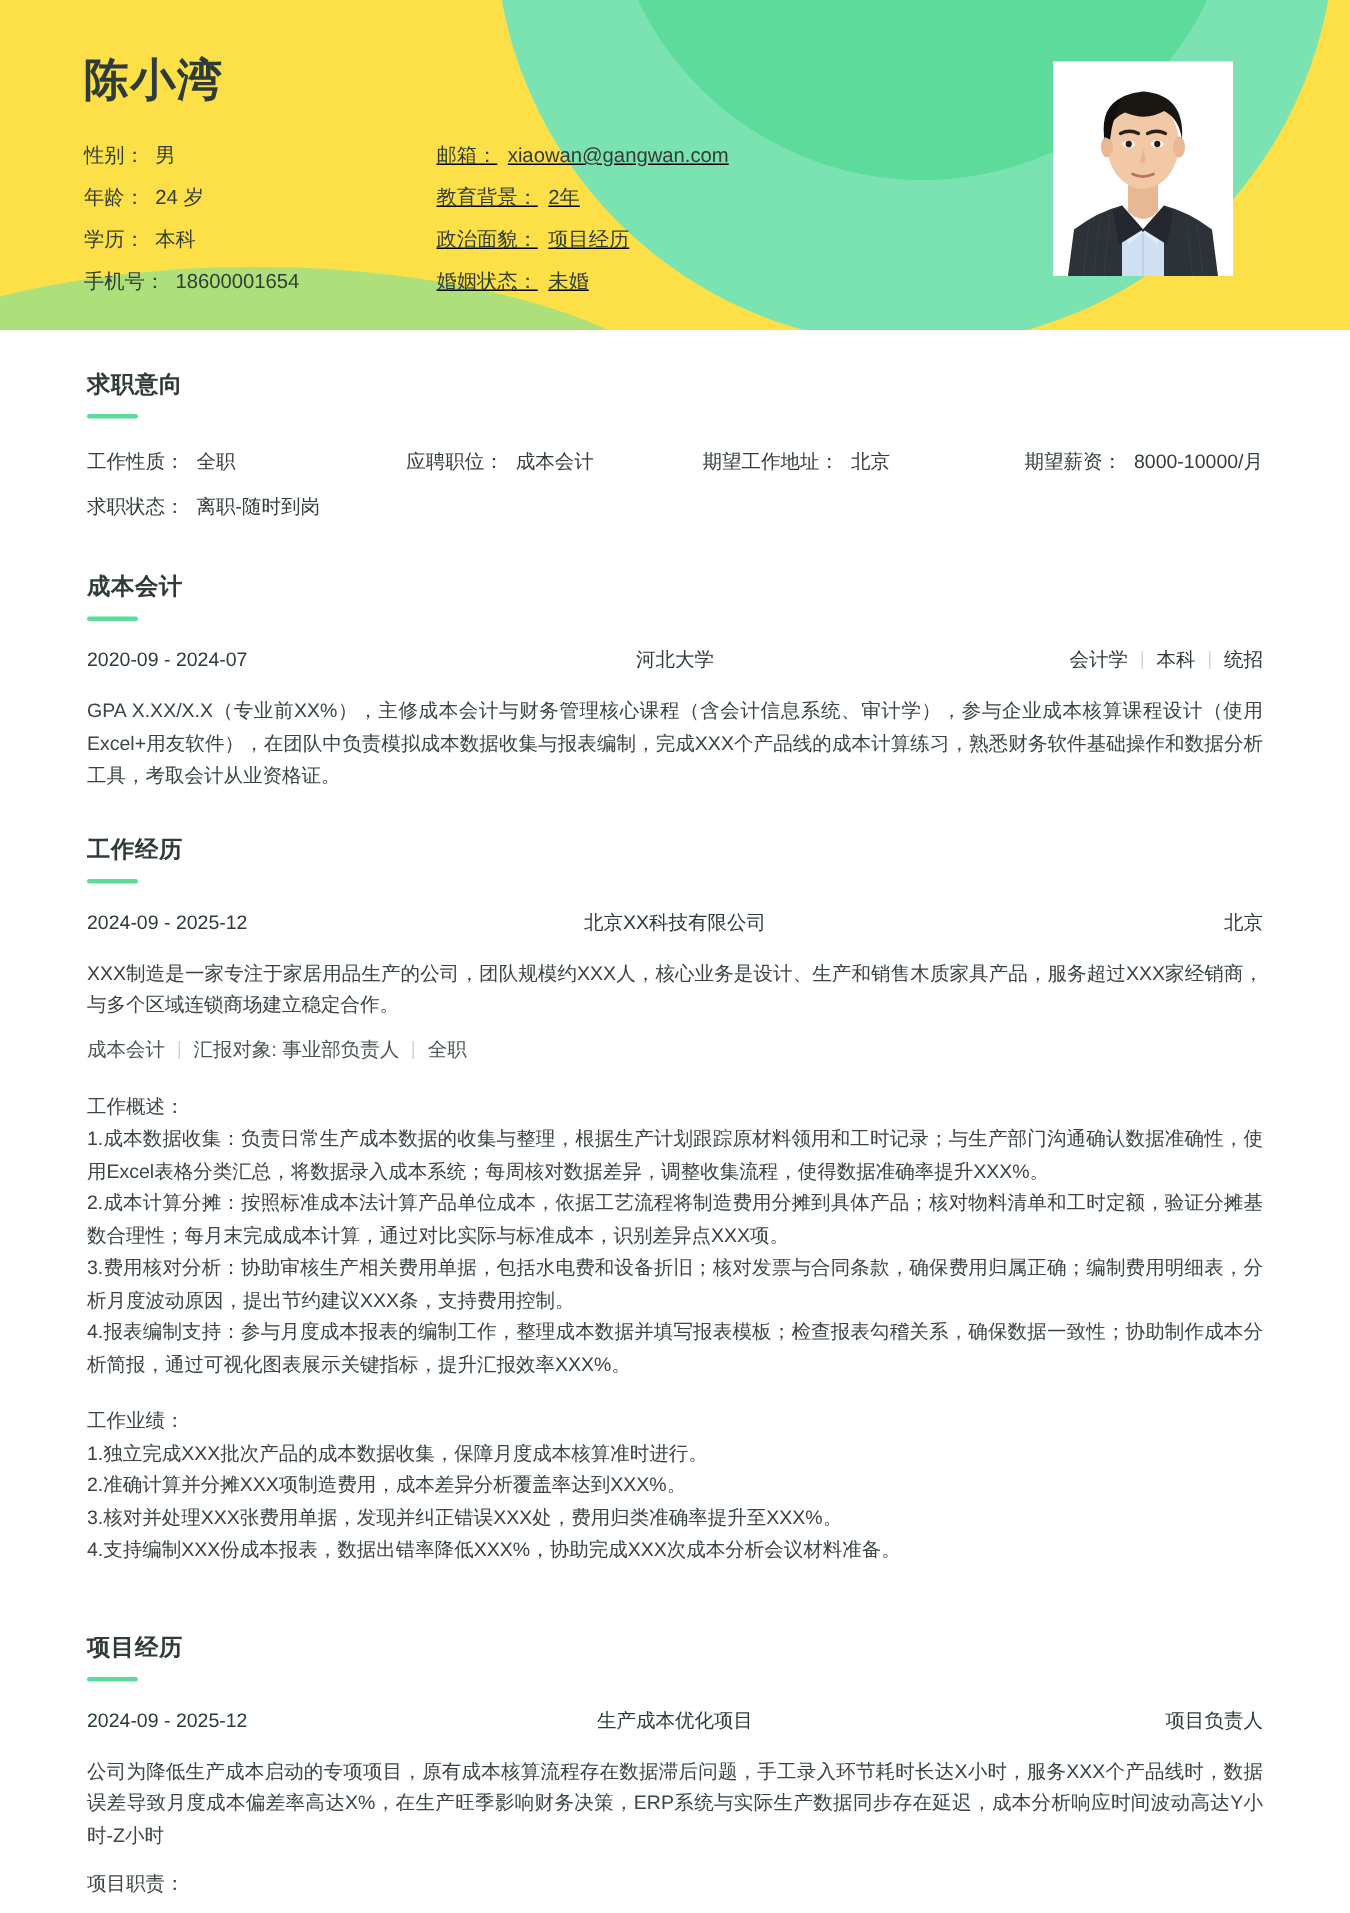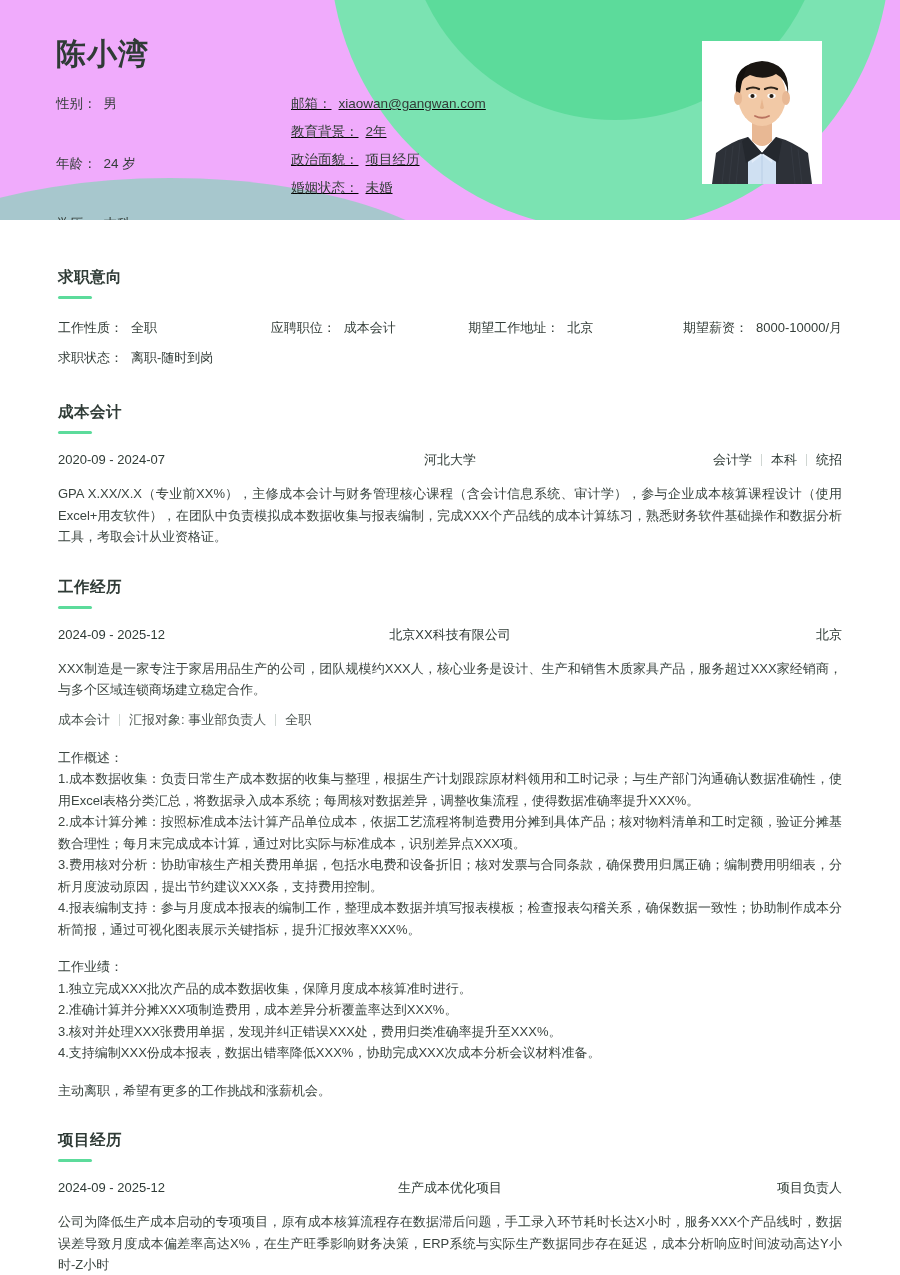--- a/index.html
+++ b/index.html
@@ -16,21 +16,21 @@
     min-height: 1275px;
     background: #ffffff;
     overflow: hidden;
   }
 
   
   .header {
     position: relative;
     width: 900px;
     height: 220px;
-    background: #f0abfc;
+    background: #fde047;
     overflow: hidden;
   }
   .header-deco {
     position: absolute;
     pointer-events: none;
   }
   
   .deco-ring-outer {
     left: 330px;
     top: -330px;
@@ -69,21 +69,21 @@
     letter-spacing: 1px;
     line-height: 40px;
     margin-bottom: 16px;
   }
 
   .meta-grid {
     display: flex;
     width: 600px;
   }
   .meta-col { display: flex; flex-direction: column; }
-  .meta-col.col1 { width: 235px; gap: 32px; }
+  .meta-col.col1 { width: 235px; }
   .meta-col.col2 { width: 340px; text-decoration: underline; }
   .meta-row {
     display: flex;
     align-items: baseline;
     height: 28px;
     font-size: 13.5px;
     color: #333d38;
     line-height: 28px;
   }
   .meta-label { white-space: nowrap; }
@@ -98,21 +98,21 @@
     height: 143px;
     background: #ffffff;
     overflow: hidden;
   }
   .photo svg { display: block; }
 
   
   .body-wrap { padding: 0 58px; }
 
   .section { padding-top: 28px; }
-  .section:first-child { padding-top: 26px; margin-top: 20px; }
+  .section:first-child { padding-top: 26px; }
 
   .sec-title {
     font-size: 15.5px;
     font-weight: bold;
     color: #2f3b36;
     letter-spacing: .5px;
     line-height: 22px;
   }
   .sec-rule {
     width: 34px;
@@ -372,21 +372,20 @@
 2.成本计算分摊：按照标准成本法计算产品单位成本，依据工艺流程将制造费用分摊到具体产品；核对物料清单和工时定额，验证分摊基数合理性；每月末完成成本计算，通过对比实际与标准成本，识别差异点XXX项。
 3.费用核对分析：协助审核生产相关费用单据，包括水电费和设备折旧；核对发票与合同条款，确保费用归属正确；编制费用明细表，分析月度波动原因，提出节约建议XXX条，支持费用控制。
 4.报表编制支持：参与月度成本报表的编制工作，整理成本数据并填写报表模板；检查报表勾稽关系，确保数据一致性；协助制作成本分析简报，通过可视化图表展示关键指标，提升汇报效率XXX%。</span></div>
 
       <div class="block"><span>工作业绩：</span>
 <span>1.独立完成XXX批次产品的成本数据收集，保障月度成本核算准时进行。
 2.准确计算并分摊XXX项制造费用，成本差异分析覆盖率达到XXX%。
 3.核对并处理XXX张费用单据，发现并纠正错误XXX处，费用归类准确率提升至XXX%。
 4.支持编制XXX份成本报表，数据出错率降低XXX%，协助完成XXX次成本分析会议材料准备。</span></div>
 
-      <div class="para nomb">主动离职，希望有更多的工作挑战和涨薪机会。</div>
     </div>
 
     <div class="section">
       <div class="sec-title">项目经历</div>
       <div class="sec-rule"></div>
 
       <div class="entry-head">
         <div class="eh-left">2024-09 - 2025-12</div>
         <div class="eh-mid">生产成本优化项目</div>
         <div class="eh-right">项目负责人</div>

